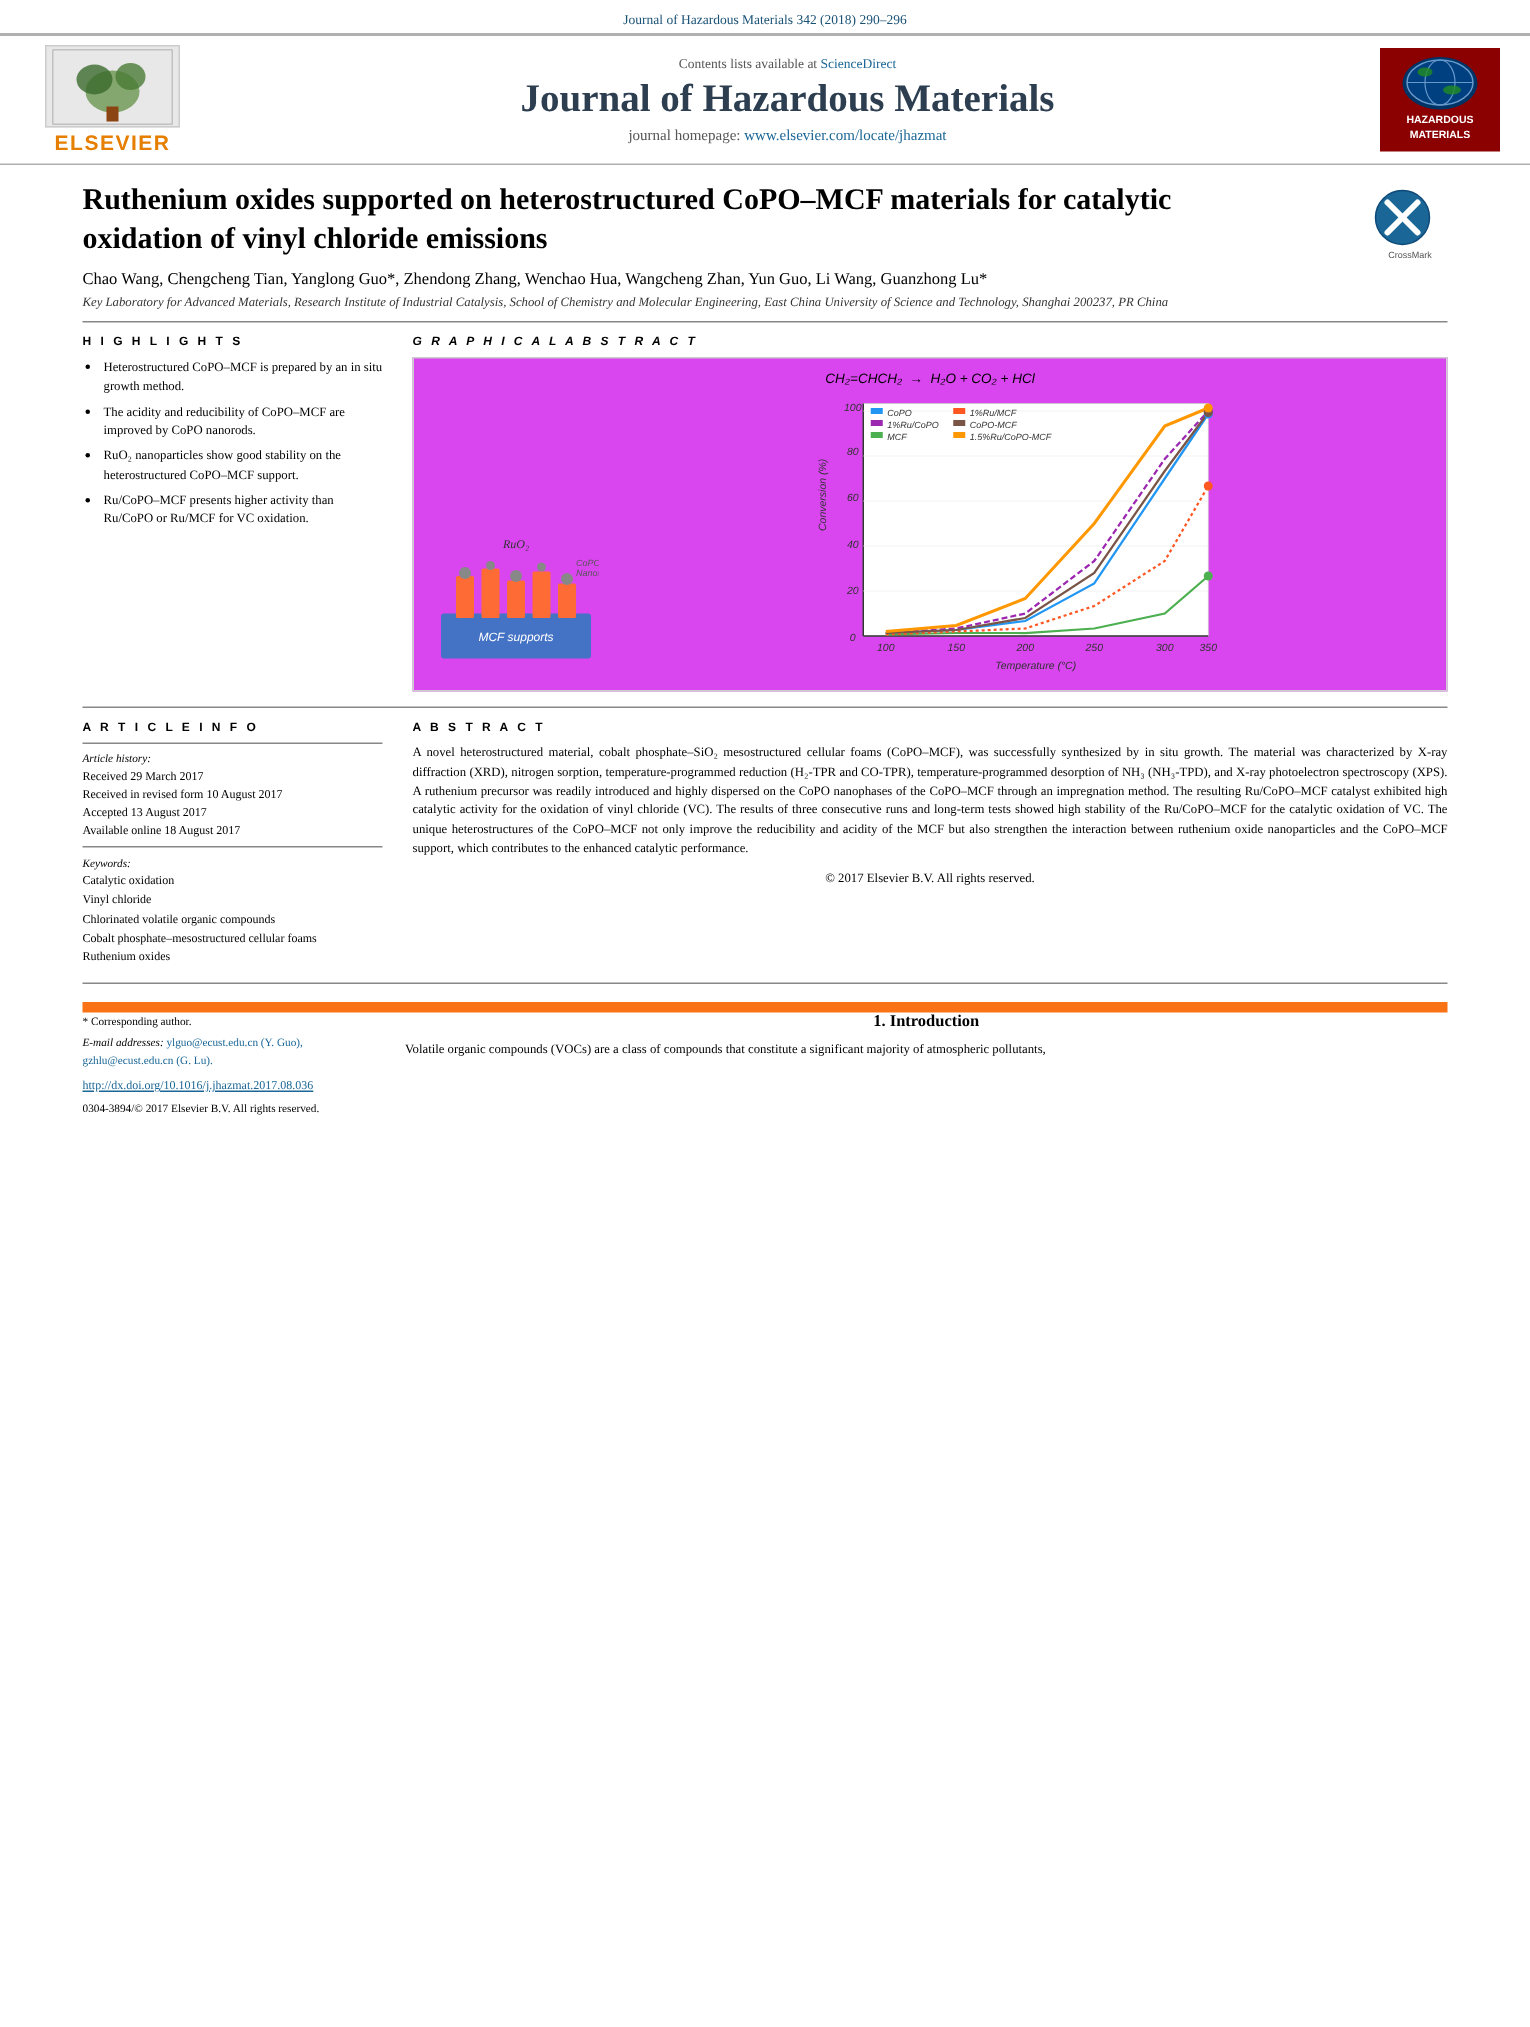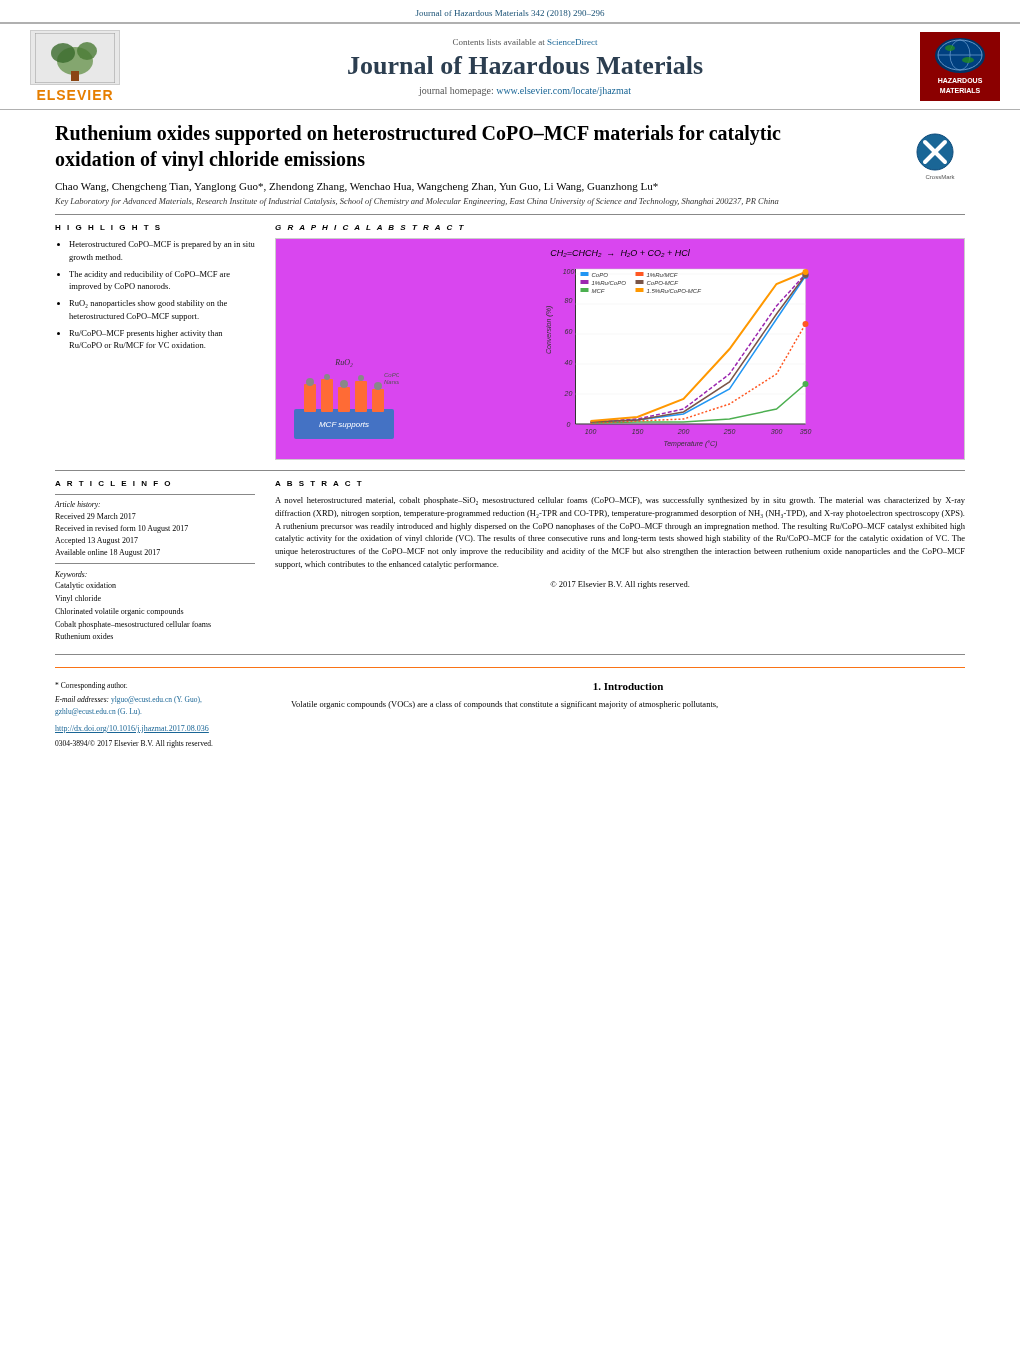--- a/index.html
+++ b/index.html
@@ -224,24 +224,24 @@
     }
     .copyright {
       text-align: center;
       font-size: 8.5px;
       color: #000;
       margin-top: 8px;
     }
     
     .intro-section {
       margin-top: 12px;
-      border-top: 1px solid #f97316;
-      padding-top: 12px;
-      display: flex;
-      gap: 36px;
+      border-top: 7px solid #f97316;
+      padding-top: 0;
+      display: flex;
+      gap: 15px;
     }
     .footnote-col {
       width: 200px;
       flex-shrink: 0;
       font-size: 7.5px;
       line-height: 1.5;
       color: #000;
     }
     .intro-text-col {
       flex: 1;
@@ -318,21 +318,21 @@
           <ellipse cx="33" cy="22" rx="6" ry="3" fill="#228B22" opacity="0.8"></ellipse>
         </svg>
       </div>
       <div>HAZARDOUS<br>MATERIALS</div>
     </div>
   </div>
 
   <div class="main-content">
 
 
-    <div style="display:flex; align-items:flex-end;">
+    <div style="display:flex; align-items:flex-start;">
       <div style="flex:1;">
         <div class="paper-title">Ruthenium oxides supported on heterostructured CoPO–MCF materials for catalytic oxidation of vinyl chloride emissions</div>
       </div>
 
       <div style="width:50px; flex-shrink:0; margin-left:10px; margin-top:5px;">
         <svg width="40" height="40" viewBox="0 0 40 40">
           <circle cx="20" cy="20" r="18" fill="#1a6696"></circle>
           <line x1="10" y1="10" x2="30" y2="30" stroke="white" stroke-width="4" stroke-linecap="round"></line>
           <line x1="30" y1="10" x2="10" y2="30" stroke="white" stroke-width="4" stroke-linecap="round"></line>
           <circle cx="20" cy="20" r="18" fill="none" stroke="#0d4a7a" stroke-width="1"></circle>

